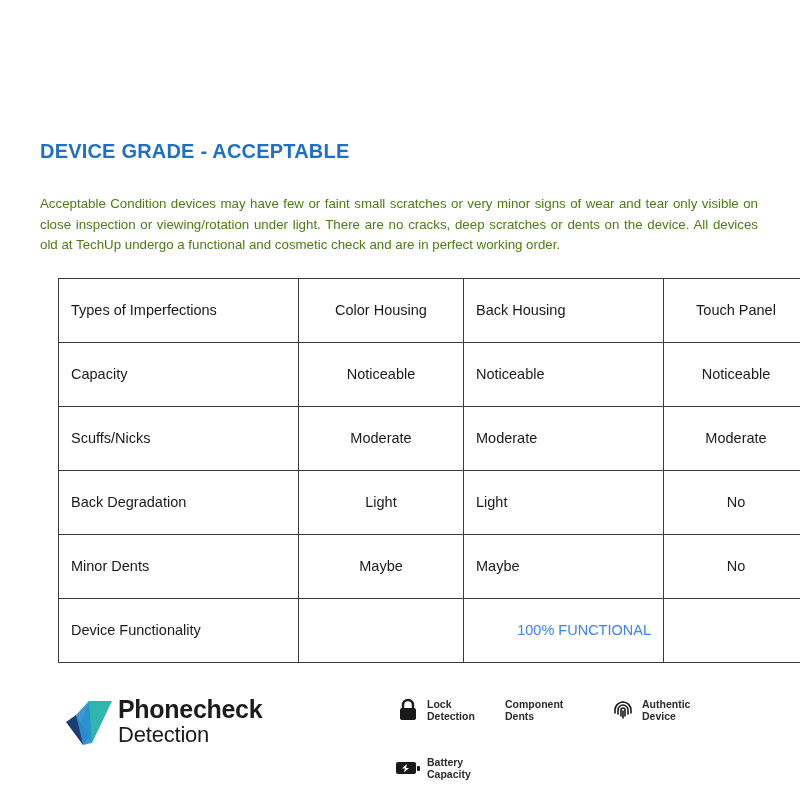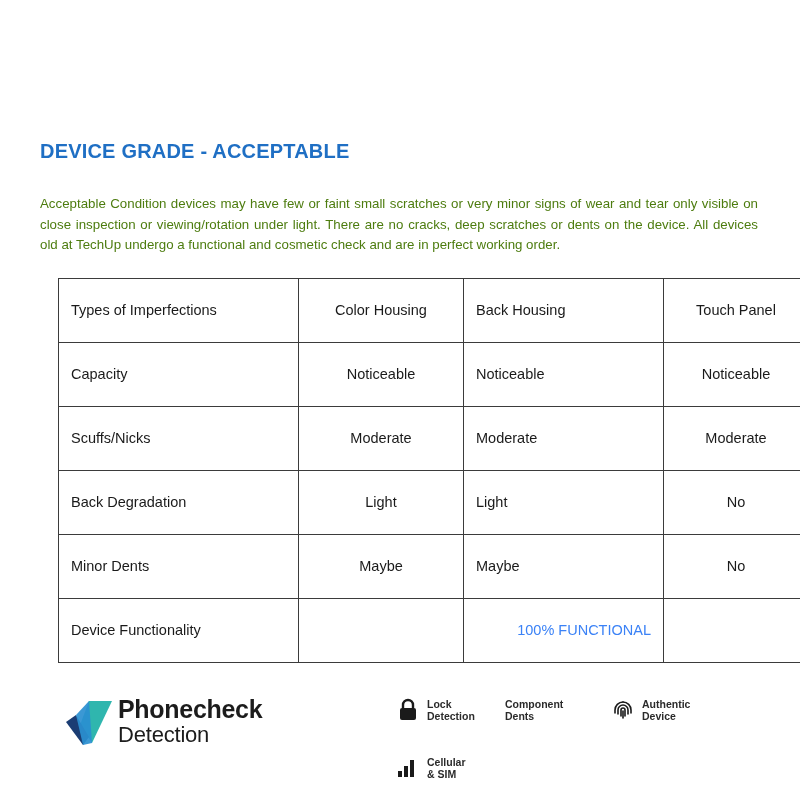--- a/index.html
+++ b/index.html
@@ -225,29 +225,29 @@
               <path d="M7 16v-4a5 5 0 0 1 10 0v4"></path>
               <path d="M10 18v-6a2 2 0 0 1 4 0v6"></path>
               <path d="M12 20v-7"></path>
             </g>
           </svg>
         </span>
         <span class="badge-label">Authentic
 Device</span>
       </div>
 
-
       <div class="badge">
         <span class="badge-icon">
-          <svg width="22" height="20" viewBox="0 0 22 20" aria-hidden="true">
-            <rect x="1" y="13" width="4" height="6" fill="#1a1a1a"></rect>
-            <rect x="7" y="8" width="4" height="11" fill="#1a1a1a"></rect>
-            <rect x="13" y="2" width="4" height="17" fill="#1a1a1a"></rect>
+          <svg width="26" height="18" viewBox="0 0 26 18" aria-hidden="true">
+            <rect x="1" y="3" width="20" height="12" rx="2" fill="#1a1a1a"></rect>
+            <rect x="22" y="7" width="3" height="5" rx="1" fill="#1a1a1a"></rect>
+            <polygon points="12,5 7,9.5 10,9.5 9,13.5 14,9 11,9" fill="#ffffff"></polygon>
           </svg>
         </span>
-        <span class="badge-label">Cellular
-&amp; SIM</span>
-      </div>
+        <span class="badge-label">Battery
+Capacity</span>
+      </div>
+
 
 
     </div>
   </div>
 </div>
 
 </body></html>

